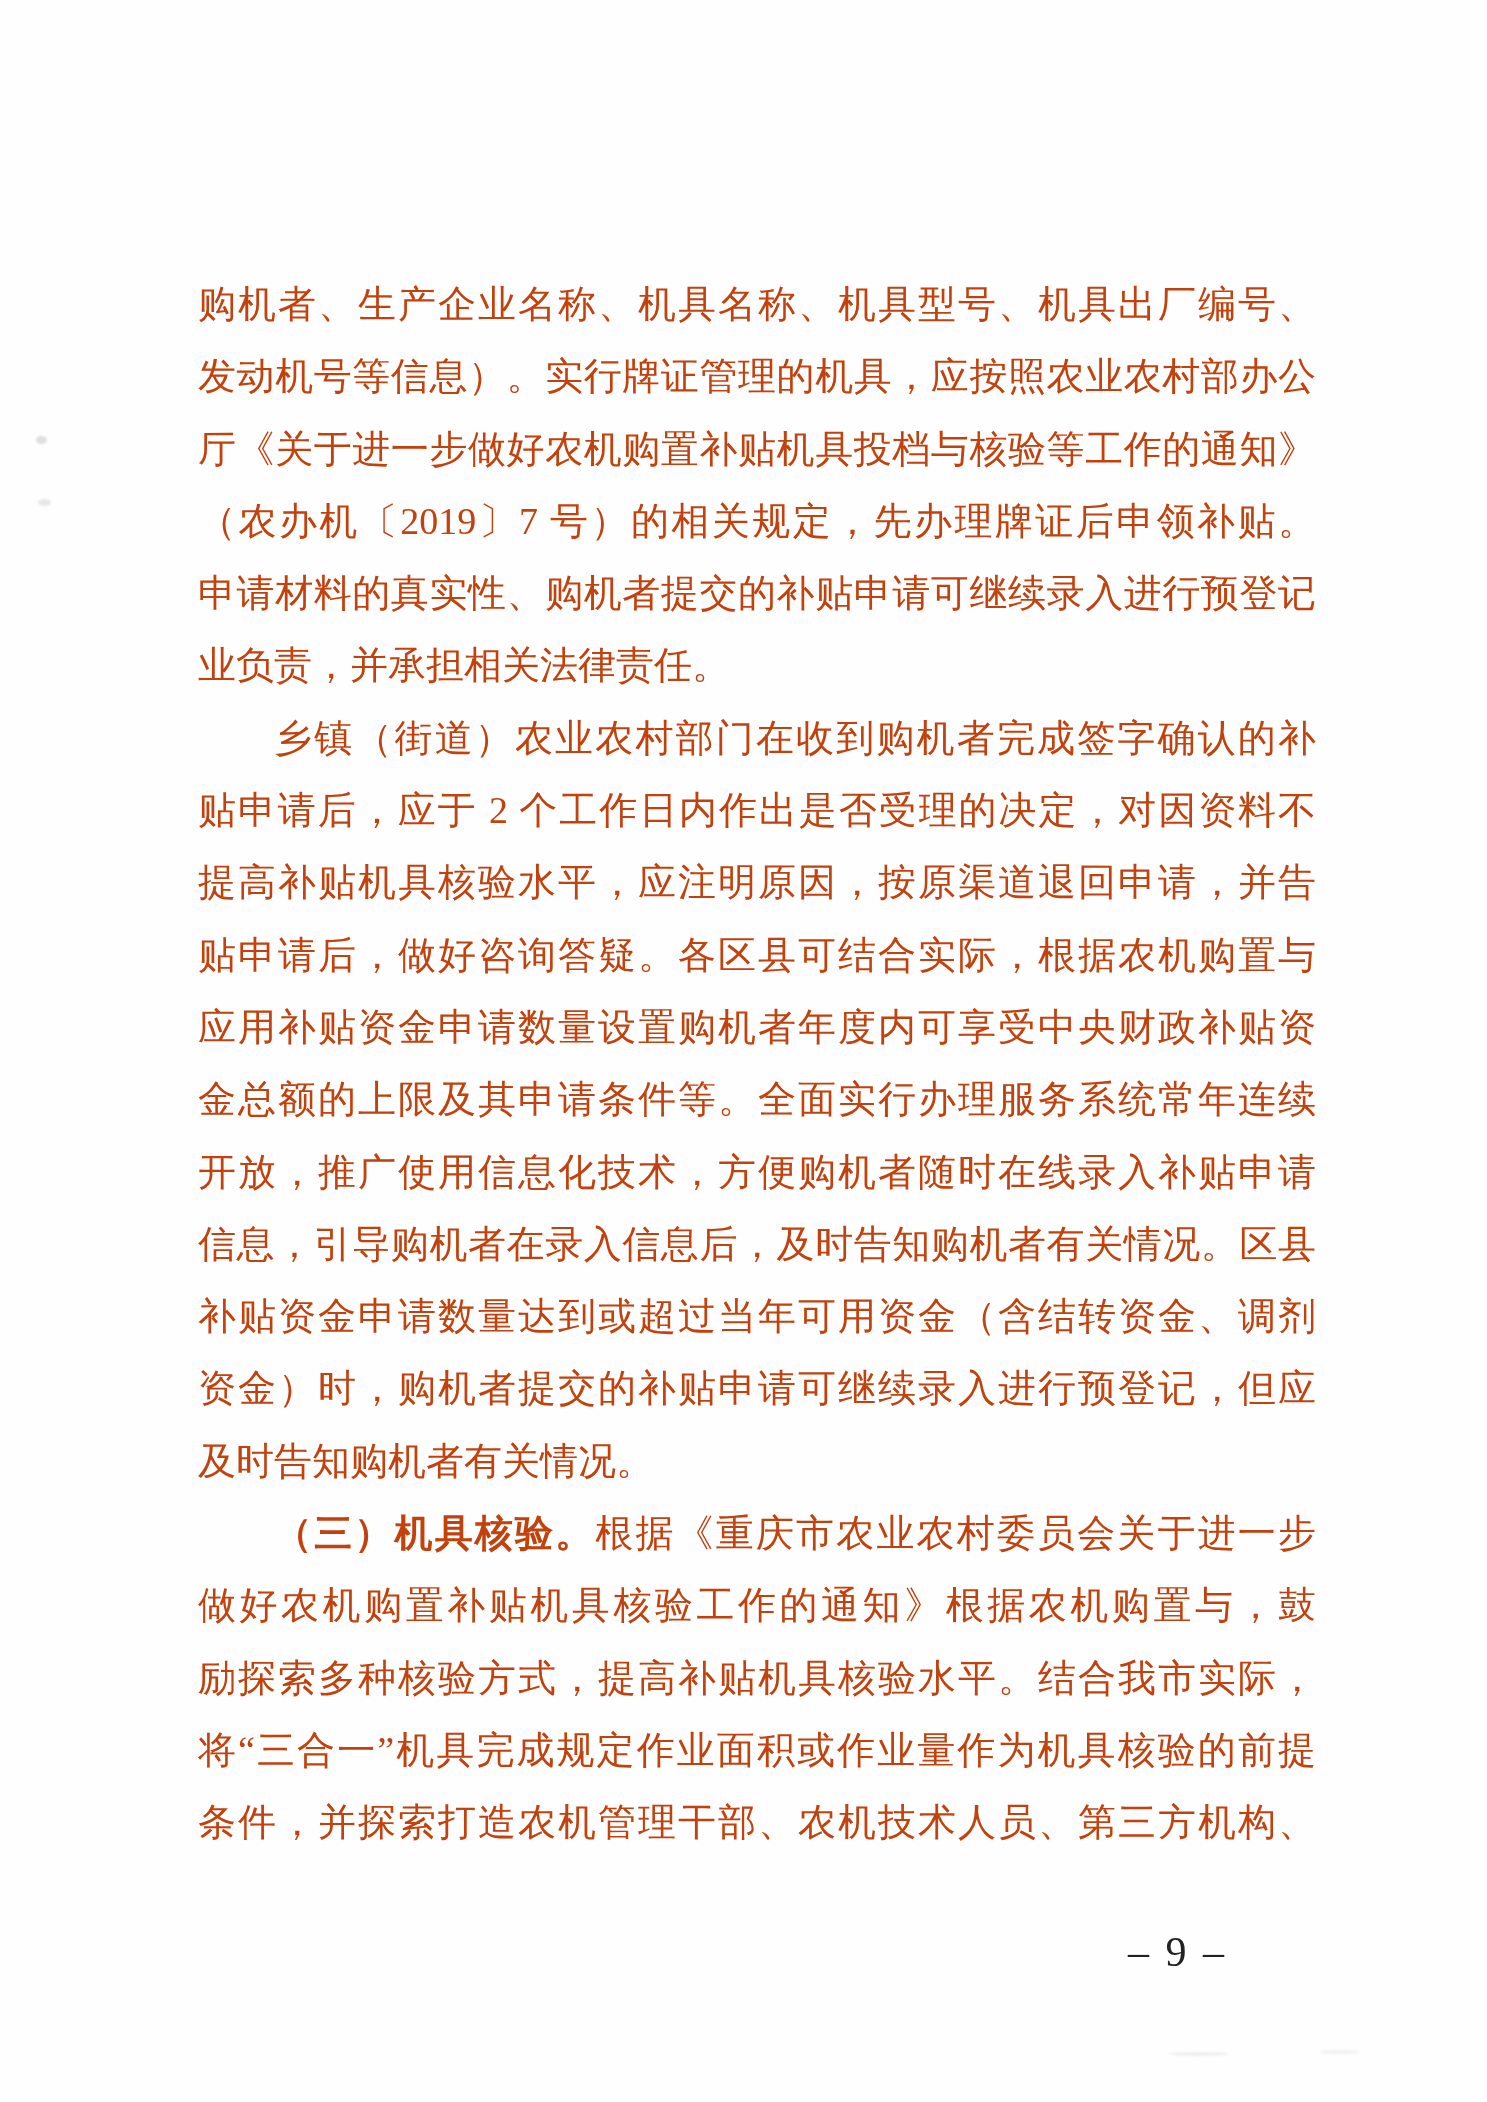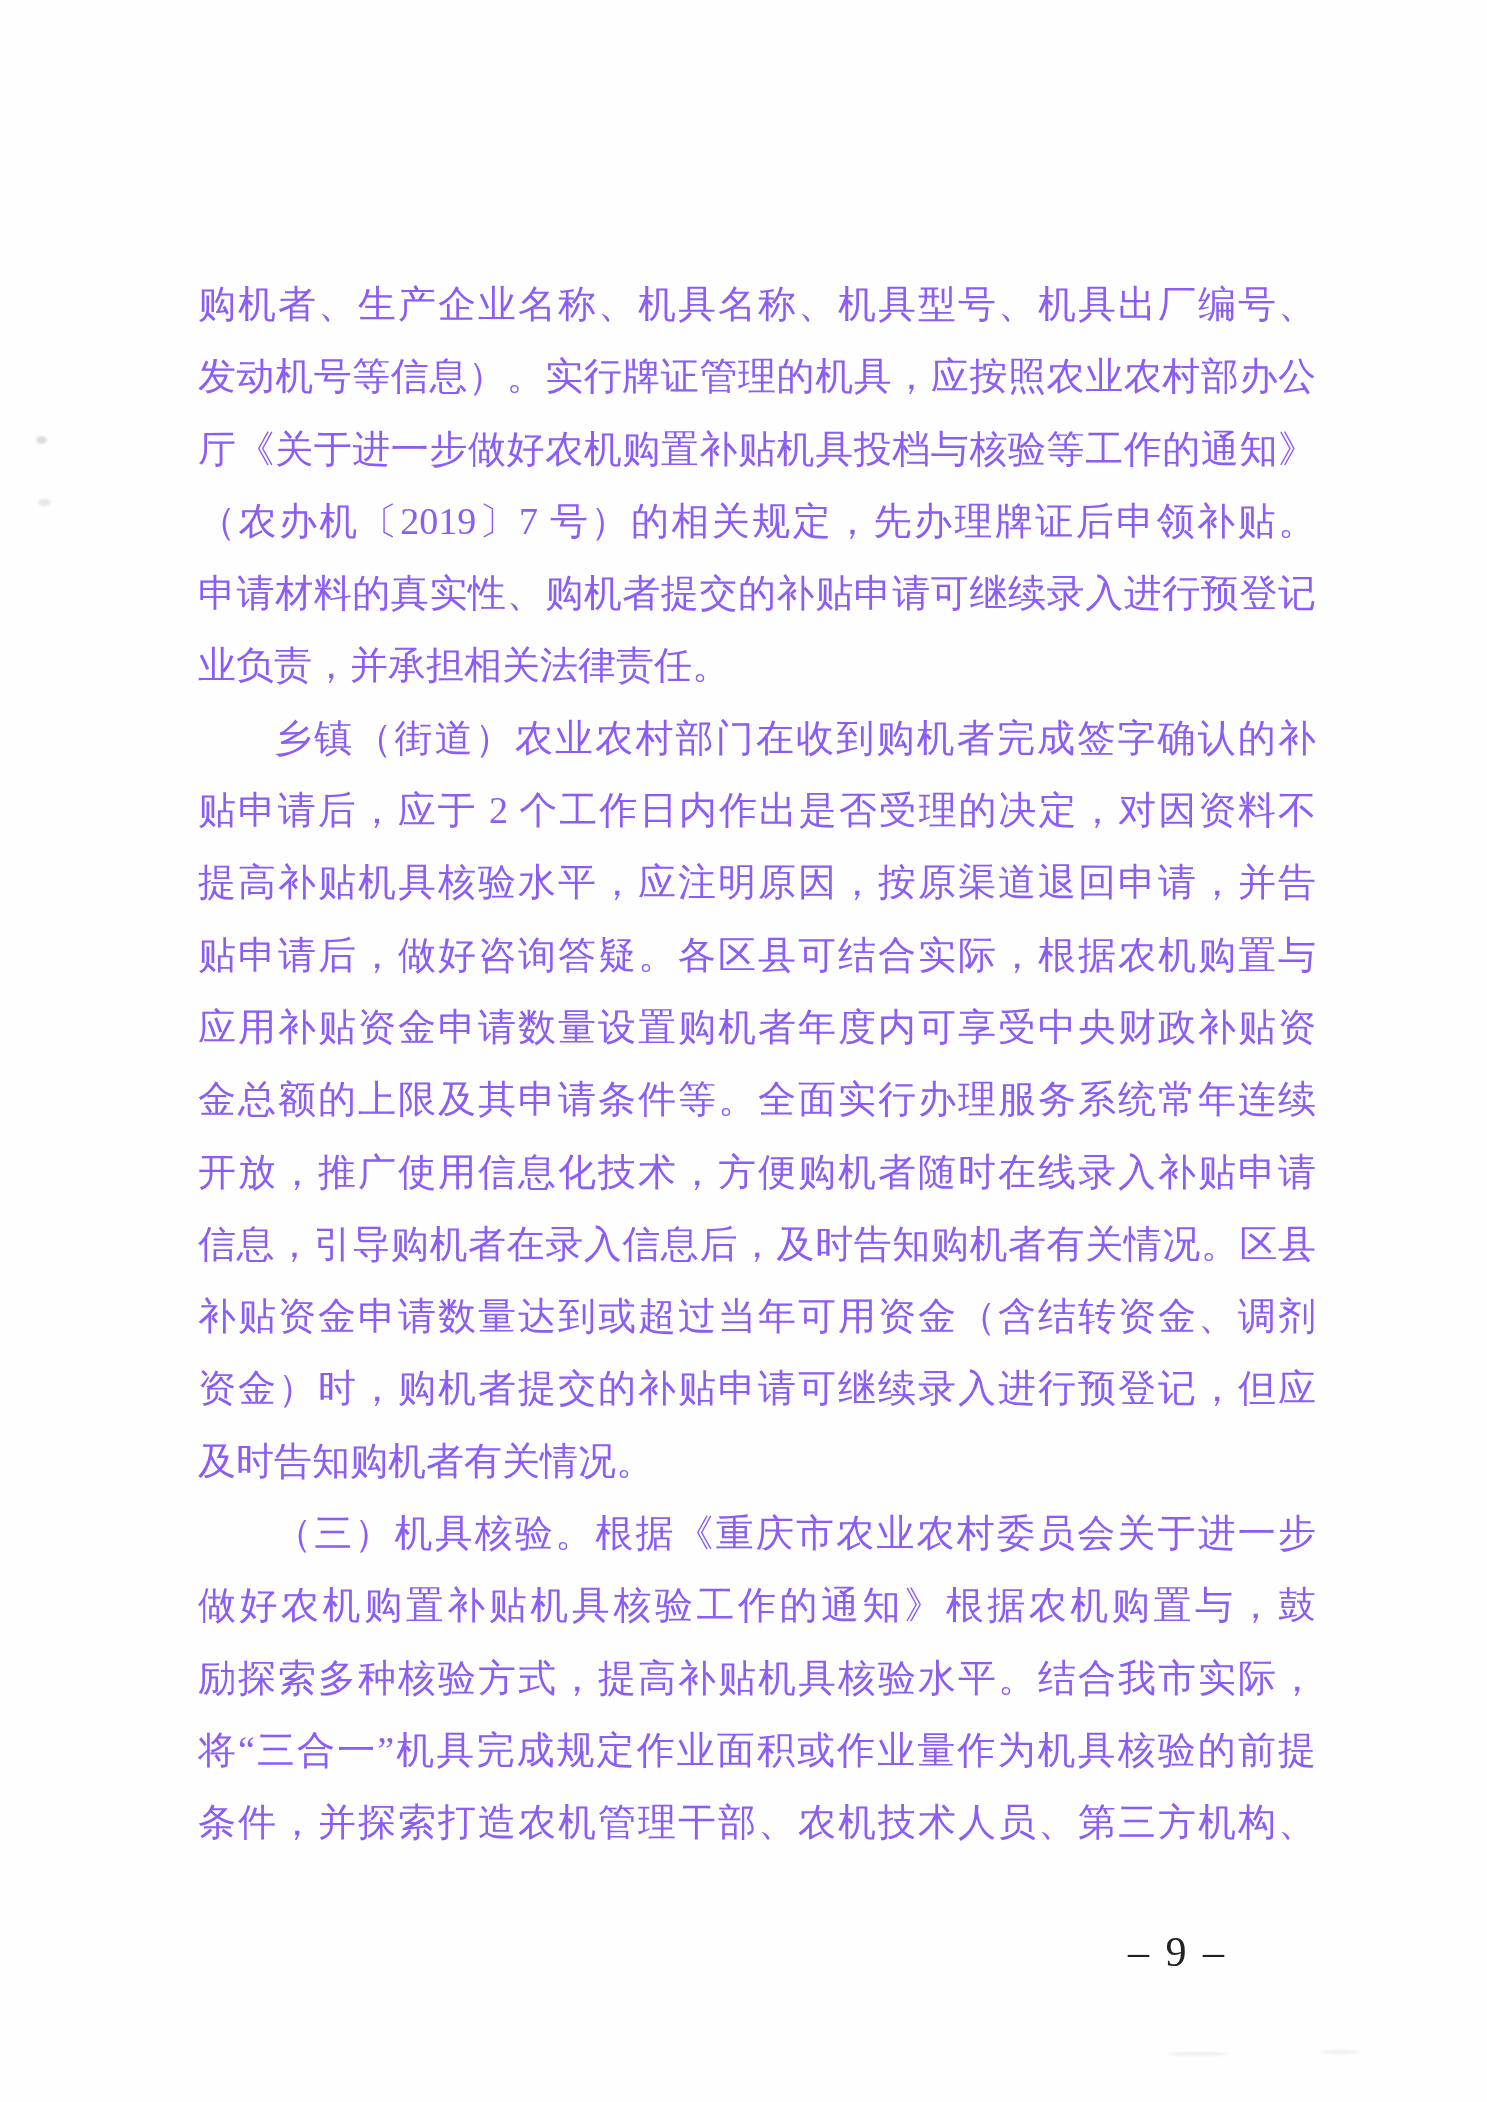--- a/index.html
+++ b/index.html
@@ -14,37 +14,37 @@
     background: #fefefe;
     overflow: hidden;
     font-family: "Liberation Serif", "DejaVu Serif", serif;
   }
   .text-block {
     position: absolute;
     left: 198px;
     top: 268px;
     width: 1118px;
     font-size: 38px;
-    color: #8b5cf6;
+    color: #c2410c;
   }
   .line {
     height: 72.3px;
     line-height: 72.3px;
     text-align: left;
     text-justify: inter-character;
   }
   .line.just {
     text-align: justify;
     text-align-last: justify;
   }
   .line.ind {
     text-indent: 76px;
   }
   .line .b {
-    font-weight: 400;
+    font-weight: 700;
   }
   .page-number {
     position: absolute;
     left: 1128px;
     top: 1928px;
     font-size: 42px;
     line-height: 48px;
     color: #222222;
     letter-spacing: 3px;
   }

